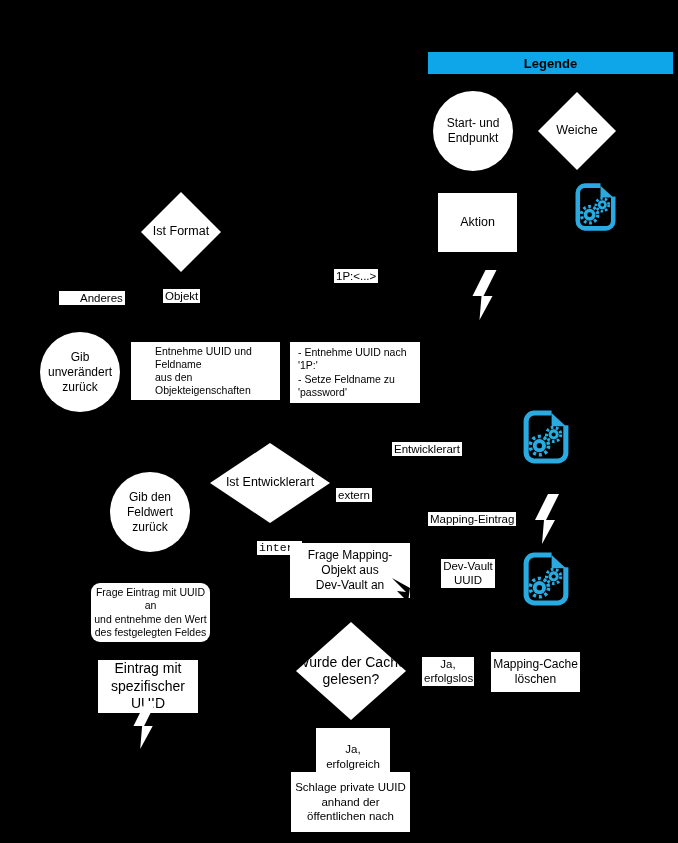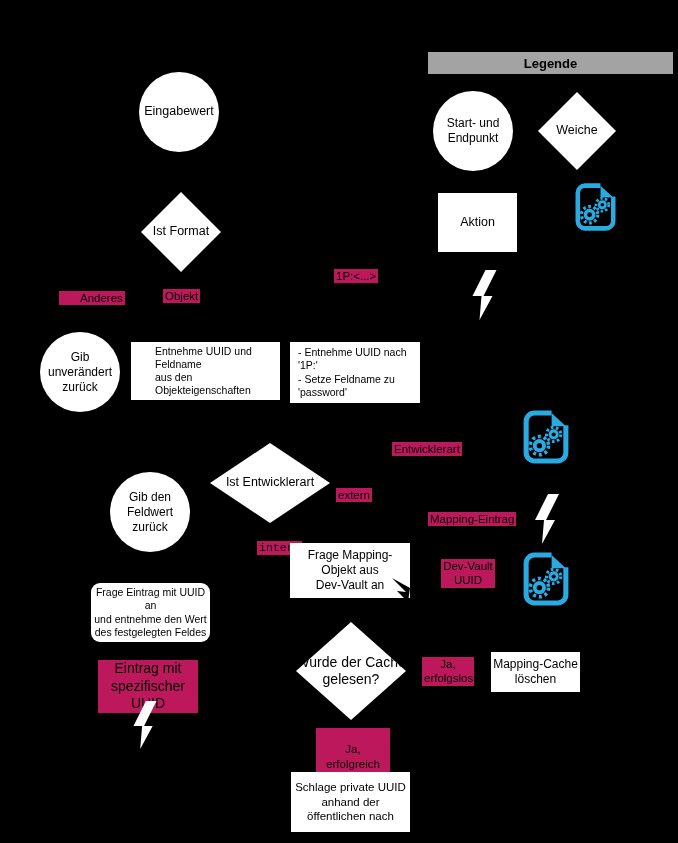--- a/index.html
+++ b/index.html
@@ -8,37 +8,36 @@
     font-family:"Liberation Sans",sans-serif;color:#000;overflow:hidden;
   }
   .node{
     position:absolute;background:#fff;display:flex;align-items:center;
     justify-content:center;text-align:center;white-space:pre-line;line-height:1.25;
   }
   .circle{border-radius:50%;}
   .diamond{clip-path:polygon(50% 0,100% 50%,50% 100%,0 50%);}
   .align-left{justify-content:flex-start;text-align:left;padding:0 8px;box-sizing:border-box;}
   .edge-label{
-    position:absolute;background:#be185d;padding:0 2px;font-size:11.5px;
+    position:absolute;background:#ffffff;padding:0 2px;font-size:11.5px;
     white-space:pre-line;text-align:center;line-height:1.25;
   }
   .icon{position:absolute;}
   .legend-title{
-    position:absolute;background:#a3a3a3;display:flex;align-items:center;
+    position:absolute;background:#0ea5e9;display:flex;align-items:center;
     justify-content:center;font-weight:bold;font-size:13px;
   }
   .f9{font-size:10.5px;} .f11{font-size:14px;} .f115{font-size:11.5px;}
   .f12{font-size:12px;} .f125{font-size:12.5px;}
 </style>
 </head>
 <body>
 
 <div class="canvas">
 
-  <div class="node circle f125" style="left:139px;top:72px;width:80px;height:80px;">Eingabewert</div>
 
   <div class="node diamond f125" style="left:141px;top:192px;width:80px;height:80px;">Ist Format</div>
 
   <div class="edge-label" style="left:59px;top:291px;padding-left:21px;">Anderes</div>
   <div class="edge-label" style="left:163px;top:289px;">Objekt</div>
   <div class="edge-label" style="left:334px;top:269px;">1P:&lt;...&gt;</div>
 
   <div class="node circle f12" style="left:40px;top:332px;width:80px;height:80px;">Gib
 unverändert
 zurück</div>

